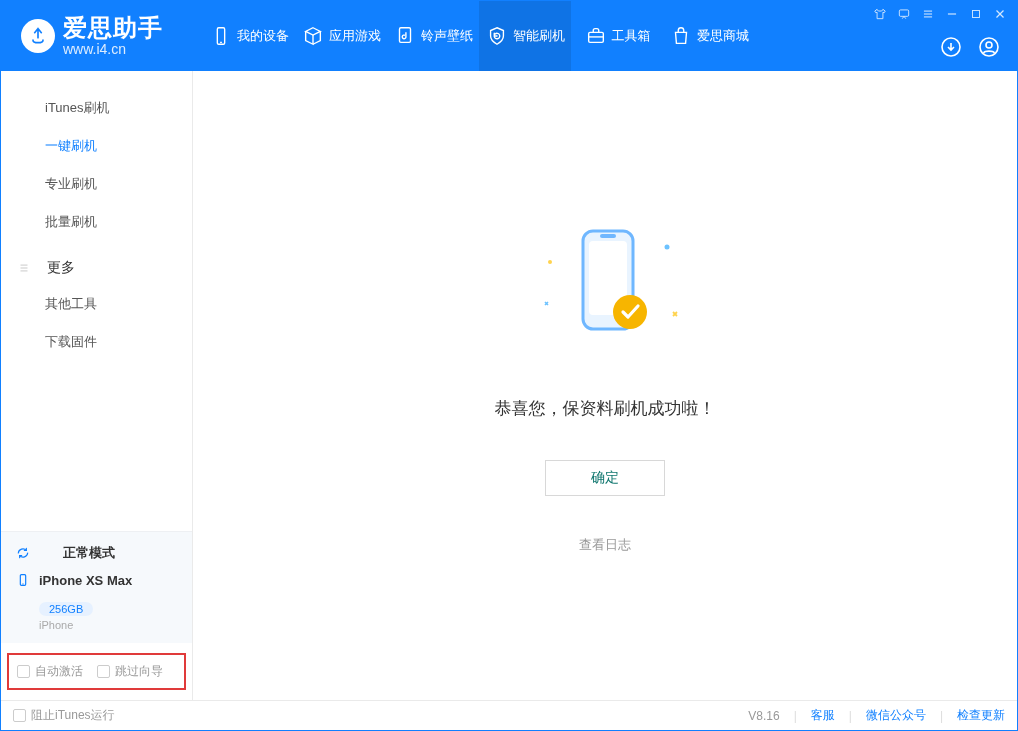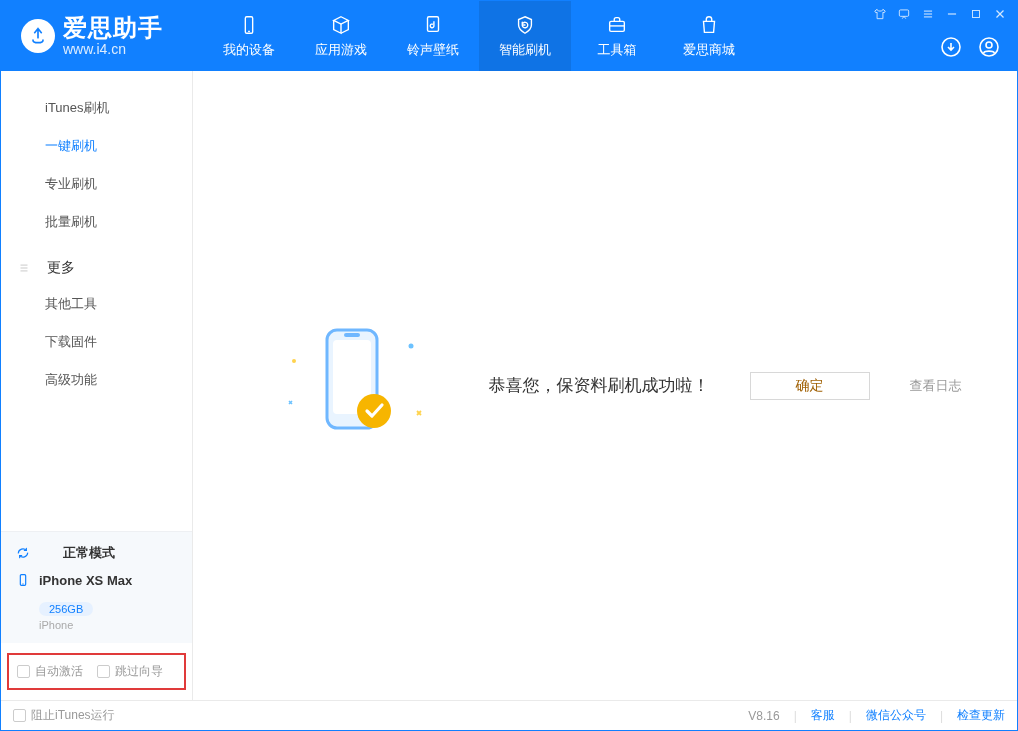--- a/index.html
+++ b/index.html
@@ -5,21 +5,21 @@
 * { margin: 0; padding: 0; box-sizing: border-box; }
 body { font-family: "Microsoft YaHei", "PingFang SC", Arial, sans-serif; background: #fff; }
 .window { width: 1018px; height: 731px; border: 1px solid #1180ff; display: flex; flex-direction: column; }
 .titlebar { height: 70px; background: linear-gradient(to right, #1180ff, #1180ff); display: flex; align-items: center; position: relative; }
 .logo-area { display: flex; align-items: center; padding-left: 20px; gap: 8px; }
 .logo-circle { width: 34px; height: 34px; border-radius: 50%; background: #fff; display: flex; align-items: center; justify-content: center; color: #1180ff; font-weight: bold; font-size: 20px; }
 .logo-text { color: #fff; display: flex; flex-direction: column; line-height: 1.1; }
 .logo-title { font-size: 24px; font-weight: bold; letter-spacing: 1px; }
 .logo-sub { font-size: 14px; opacity: 0.85; }
 .nav { display: flex; margin-left: 40px; height: 100%; }
-.nav-item { width: 92px; height: 100%; display: flex; flex-direction: column; align-items: center; justify-content: center; gap: 4px; cursor: pointer; color: #fff; font-size: 13px; }
+.nav-item { width: 92px; height: 100%; display: flex; flex-direction: row; align-items: center; justify-content: center; gap: 4px; cursor: pointer; color: #fff; font-size: 13px; }
 .nav-item.active { background: rgba(0,0,0,0.10); }
 .nav-icon { width: 24px; height: 24px; display: flex; align-items: center; justify-content: center; }
 .nav-icon svg { width: 22px; height: 22px; stroke: #fff; fill: none; stroke-width: 1.5; }
 .titlebar-controls { position: absolute; right: 10px; top: 6px; display: flex; gap: 10px; color: #fff; font-size: 14px; align-items: center; }
 .titlebar-controls span, .titlebar-controls svg { cursor: pointer; opacity: 0.9; }
 .titlebar-right-icons { position: absolute; right: 16px; bottom: 12px; display: flex; gap: 14px; }
 .titlebar-right-icons svg { width: 24px; height: 24px; stroke: #fff; fill: none; stroke-width: 1.6; cursor: pointer; }
 .body { flex: 1; display: flex; min-height: 0; }
 .sidebar { width: 192px; border-right: 1px solid #eaeaea; display: flex; flex-direction: column; }
 .side-nav { flex: 1; overflow: auto; padding-top: 18px; }
@@ -28,25 +28,25 @@
 .side-item { padding: 10px 16px 10px 44px; font-size: 13px; color: #555; cursor: pointer; }
 .side-item.active { color: #1180ff; }
 .device-card { background: #f6f9fc; border-top: 1px solid #eef0f3; padding: 12px 14px; }
 .dc-row { display: flex; align-items: center; gap: 8px; font-size: 13px; color: #333; margin-bottom: 10px; }
 .dc-row svg { width: 16px; height: 16px; stroke: #1180ff; fill: none; stroke-width: 1.8; }
 .badge { display: inline-block; background: #e6f1ff; color: #1180ff; border-radius: 10px; padding: 1px 10px; font-size: 11px; margin-top: 4px; }
 .dc-sub { color: #aaa; font-size: 11px; margin-top: 2px; }
 .checkbox-row { border: 2px solid #e03a3a; margin: 10px 6px 10px 6px; padding: 8px 8px; display: flex; gap: 14px; align-items: center; font-size: 12px; color: #999; }
 .cb { display: inline-flex; align-items: center; gap: 5px; cursor: pointer; }
 .cb-box { width: 13px; height: 13px; border: 1px solid #ccc; border-radius: 2px; }
-.content { flex: 1; display: flex; flex-direction: row; align-items: center; justify-content: center; gap: 40px; }
+.content { flex: 1; display: flex; flex-direction: column; align-items: center; justify-content: center; gap: 40px; }
 .illustration { position: relative; width: 200px; height: 140px; }
 .phone-svg { display: block; margin: 0 auto; }
 .msg { font-size: 17px; color: #333; }
-.ok-btn { width: 120px; height: 28px; border: 1px solid #d8d8d8; background: #fff; color: #a16207; font-size: 14px; cursor: pointer; }
+.ok-btn { width: 120px; height: 36px; border: 1px solid #d8d8d8; background: #fff; color: #0f766e; font-size: 14px; cursor: pointer; }
 .log-link { color: #999; font-size: 13px; cursor: pointer; }
 .footer { height: 30px; border-top: 1px solid #eaeaea; display: flex; align-items: center; padding: 0 12px; font-size: 12px; color: #999; gap: 10px; }
 .footer-right { margin-left: auto; display: flex; align-items: center; gap: 14px; color: #1180ff; }
 .footer-right .sep { color: #ddd; }
 .g2 svg { stroke: #ccc; }
 </style>
 </head>
 <body>
 <div class="window">
   <div class="titlebar">
@@ -167,21 +167,20 @@
         <div class="side-group g2" style="margin-top:10px;gap:16px;">
           <svg viewBox="0 0 24 24">
               <line x1="6" y1="7" x2="18" y2="7"></line>
               <line x1="6" y1="12" x2="18" y2="12"></line>
               <line x1="6" y1="17" x2="18" y2="17"></line>
             </svg>
           <span>更多</span>
         </div>
         <div class="side-item">其他工具</div>
         <div class="side-item">下载固件</div>
-        <div class="side-item">高级功能</div>
       </div>
 
       <div class="device-card">
         <div class="dc-row">
           <svg viewBox="0 0 24 24">
               <path d="M5 12 a7 7 0 0 1 12 -4 M19 12 a7 7 0 0 1 -12 4" stroke-linecap="round"></path>
               <path d="M17 5 v3 h-3 M7 19 v-3 h3" stroke-linecap="round"></path>
             </svg>
           <span style="font-weight:bold;margin-left:24px;">正常模式</span>
         </div>

